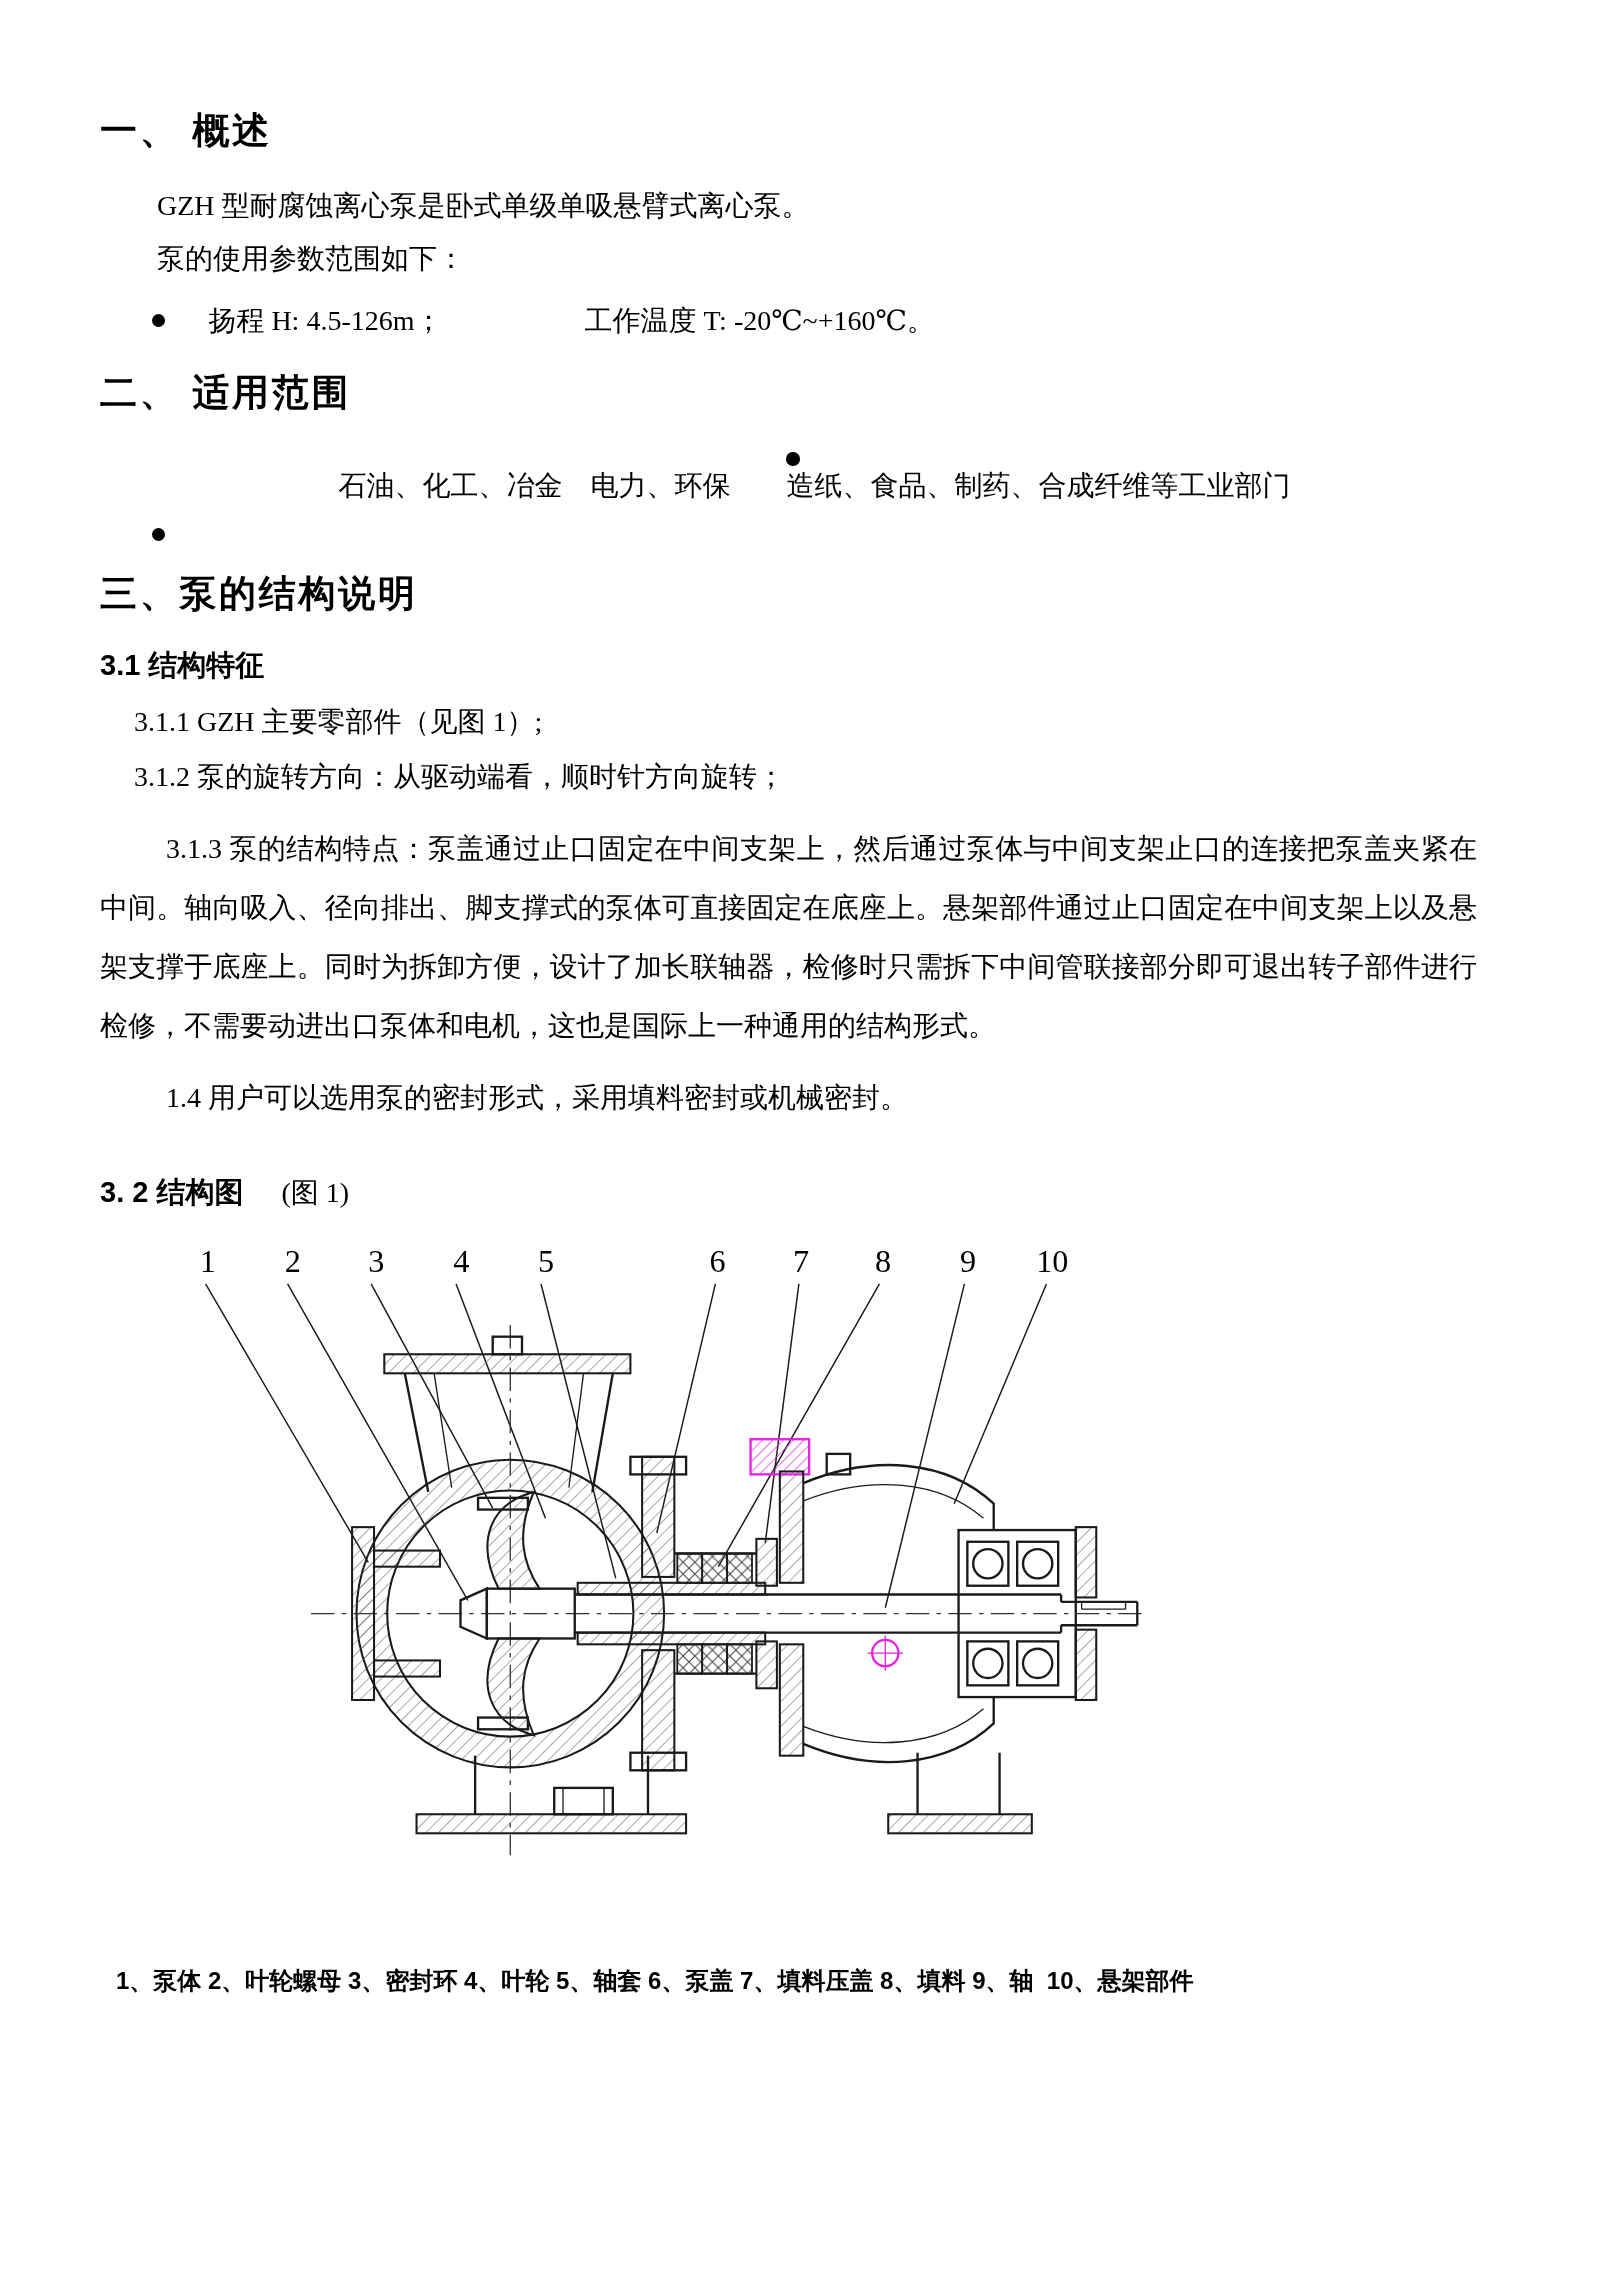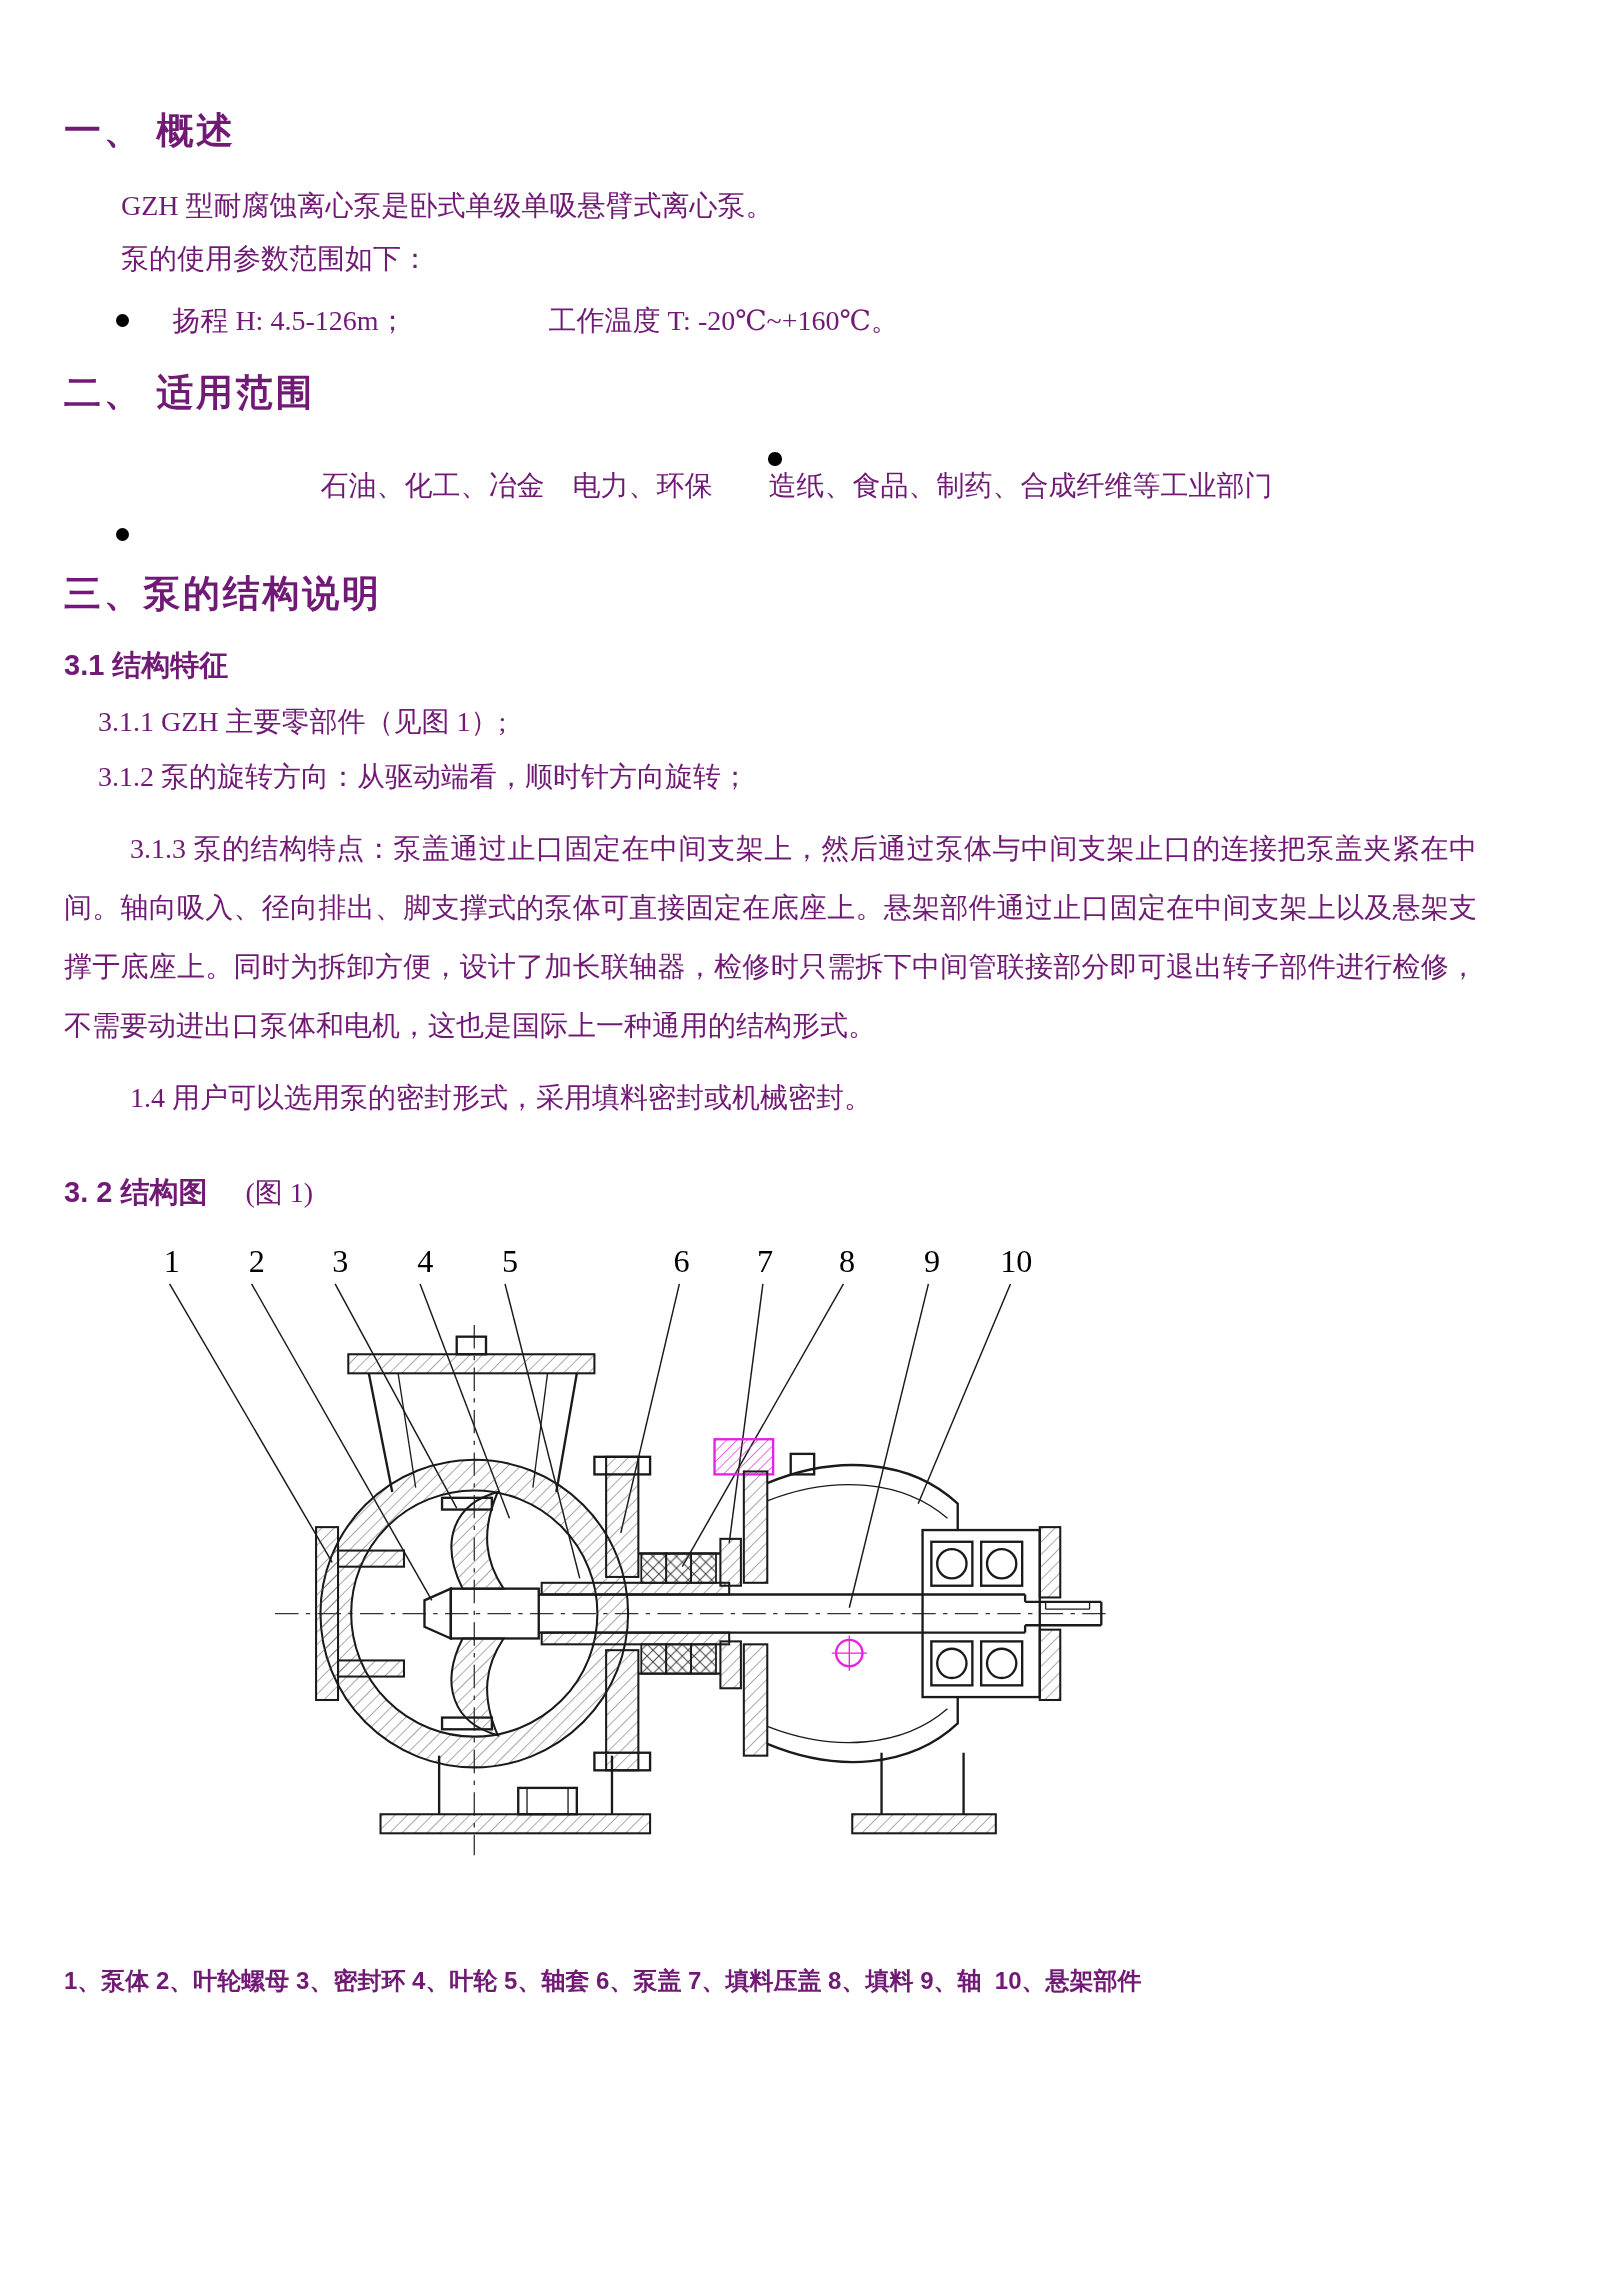--- a/index.html
+++ b/index.html
@@ -1,21 +1,21 @@
 <!DOCTYPE html>
 <html style="font-size:14.3px"><head>
 <meta charset="utf-8">
 <style>
   * { margin:0; padding:0; box-sizing:border-box; }
   html, body { background:#ffffff; }
   .page {
     width:1620px; height:2291px;
-    background:#ffffff; color:#701a75;
+    background:#ffffff; color:#000000;
     font-family:"Liberation Serif","DejaVu Serif",serif;
-    padding:106px 143px 0 64px;
+    padding:106px 143px 0 100px;
     overflow:hidden;
     position:relative;
   }
   .h-sec {
     font-family:"Liberation Sans","DejaVu Sans",sans-serif;
     font-size:37px; font-weight:700; letter-spacing:2.7px;
     white-space:pre-wrap;
   }
   .body-text { font-size:28px; line-height:39px; white-space:pre-wrap; }
   .indent-2em { padding-left:57px; }
@@ -39,21 +39,21 @@
   .fig-head-row { display:flex; align-items:baseline; margin-top:56px; }
   .fig-head {
     font-family:"Liberation Sans","DejaVu Sans",sans-serif;
     font-size:29px; font-weight:700; white-space:pre-wrap;
   }
   .fig-note { font-size:28px; margin-left:38px; }
   .fig-wrap { margin-top:27px; margin-left:85px; }
   .caption {
     margin-top:94px;
     font-family:"Liberation Sans","DejaVu Sans",sans-serif;
-    font-size:24px; font-weight:700; white-space:pre-wrap;
+    font-size:24px; font-weight:700; white-space:pre-wrap;margin-left:16px;
   }
   
   .ol   { fill:none; stroke:#1a1a1a; stroke-width:1.6; }
   .thin { fill:none; stroke:#1a1a1a; stroke-width:0.9; }
   .cl   { stroke:#333; stroke-width:0.9; stroke-dasharray:16 5 3 5; }
   .hatched { fill:url(#hatch); stroke:#1a1a1a; stroke-width:1.4; }
   .pack { fill:url(#hatchX); stroke:#1a1a1a; stroke-width:1.2; }
   .maghatch { fill:url(#hatchMag); stroke:#e522e5; stroke-width:1.6; }
   .mag { fill:none; stroke:#e522e5; stroke-width:1.6; }
   .magthin { stroke:#e522e5; stroke-width:0.9; }

